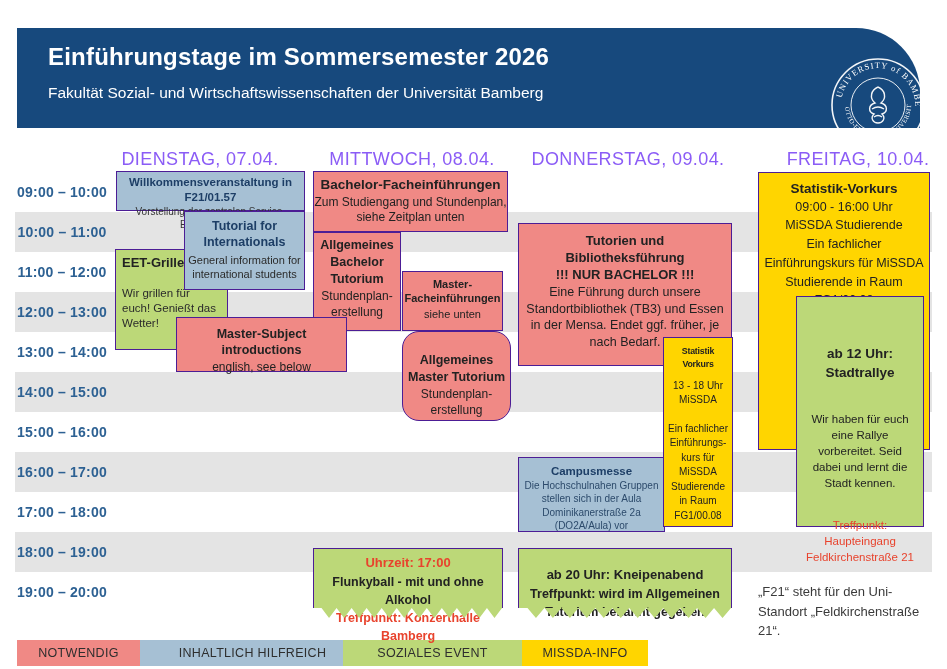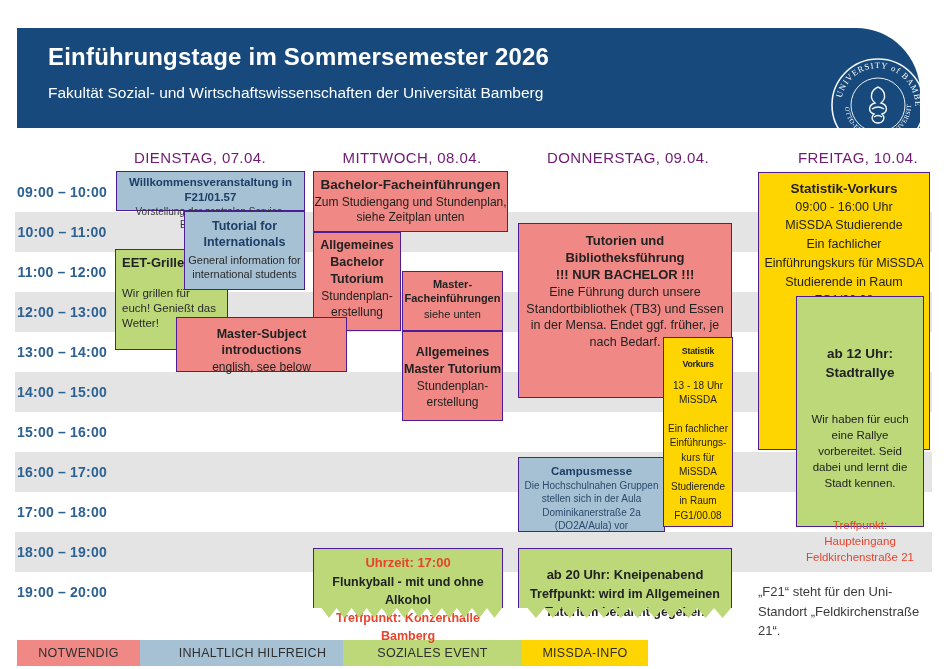--- a/index.html
+++ b/index.html
@@ -17,21 +17,21 @@
     font-size:24px; font-weight:bold; letter-spacing:.2px;
   }
   .hdr-sub{
     position:absolute; left:31px; top:56px; color:#ffffff;
     font-size:15.5px; font-weight:normal;
   }
   .seal{position:absolute; left:813px; top:29px; width:96px; height:96px;}
   
   .day-h{
     position:absolute; top:149px; width:200px; text-align:center;
-    font-size:15px; color:#701a75; letter-spacing:.4px;
+    font-size:18px; color:#8b5cf6; letter-spacing:.4px;
   }
   .row{
     position:absolute; left:15px; width:917px; height:40px;
   }
   .row.gray{background:#e4e4e4;}
   .time{
     position:absolute; left:12px; width:100px; height:40px;
     display:flex; align-items:center; justify-content:center;
     font-size:14px; font-weight:600; color:#2d6193; letter-spacing:.2px;
   }
@@ -72,26 +72,26 @@
   #ev-mastersub .d{font-size:12px;margin-top:1px;}
   #ev-bachfach{left:313px;top:171px;width:195px;height:61px;padding-top:4px;}
   #ev-bachfach .t{font-size:13.5px;}
   #ev-bachfach .d{font-size:12px;margin-top:1px;}
   #ev-allgbach{left:313px;top:232px;width:88px;height:99px;padding-top:4px;}
   #ev-allgbach .t{font-size:12.5px;line-height:1.35;}
   #ev-allgbach .d{font-size:12px;line-height:1.35;}
   #ev-mastfach{left:402px;top:271px;width:101px;height:60px;padding-top:5px;}
   #ev-mastfach .t{font-size:11px;}
   #ev-mastfach .d{font-size:11px;margin-top:1px;}
-  #ev-allgmast{left:402px;top:331px;width:101px;height:90px;padding-top:12px;}
+  #ev-allgmast{left:402px;top:331px;width:109px;height:90px;padding-top:20px;border-radius:17px;}
   #ev-allgmast .t{font-size:12.5px;line-height:1.35;}
   #ev-allgmast .d{font-size:12px;line-height:1.35;}
   #ev-flunky{left:313px;top:548px;width:190px;height:60px;padding-top:5px;font-size:12.5px;line-height:1.45;}
   #ev-flunky .tm{font-size:13px;}
-  #ev-tutbib{left:518px;top:223px;width:214px;height:175px;padding:9px 6px 0 6px;}
+  #ev-tutbib{left:518px;top:223px;width:214px;height:143px;padding:9px 6px 0 6px;}
   #ev-tutbib .t{font-size:13px;}
   #ev-tutbib .s{font-size:13px;}
   #ev-tutbib .d{font-size:12.5px;line-height:1.35;}
   #ev-statdo{left:663px;top:337px;width:70px;height:190px;padding:7px 3px 0 3px;line-height:1.45;}
   #ev-statdo .t{font-size:8.8px;letter-spacing:-.2px;}
   #ev-statdo .tm{font-size:10px;margin-top:8px;}
   #ev-statdo .d{font-size:10px;margin-top:14px;}
   #ev-campus{left:518px;top:457px;width:147px;height:75px;padding-top:6px;color:#2c4a6b;}
   #ev-campus .t{font-size:11.5px;color:#1d3e66;}
   #ev-campus .d{font-size:10px;line-height:1.35;}

